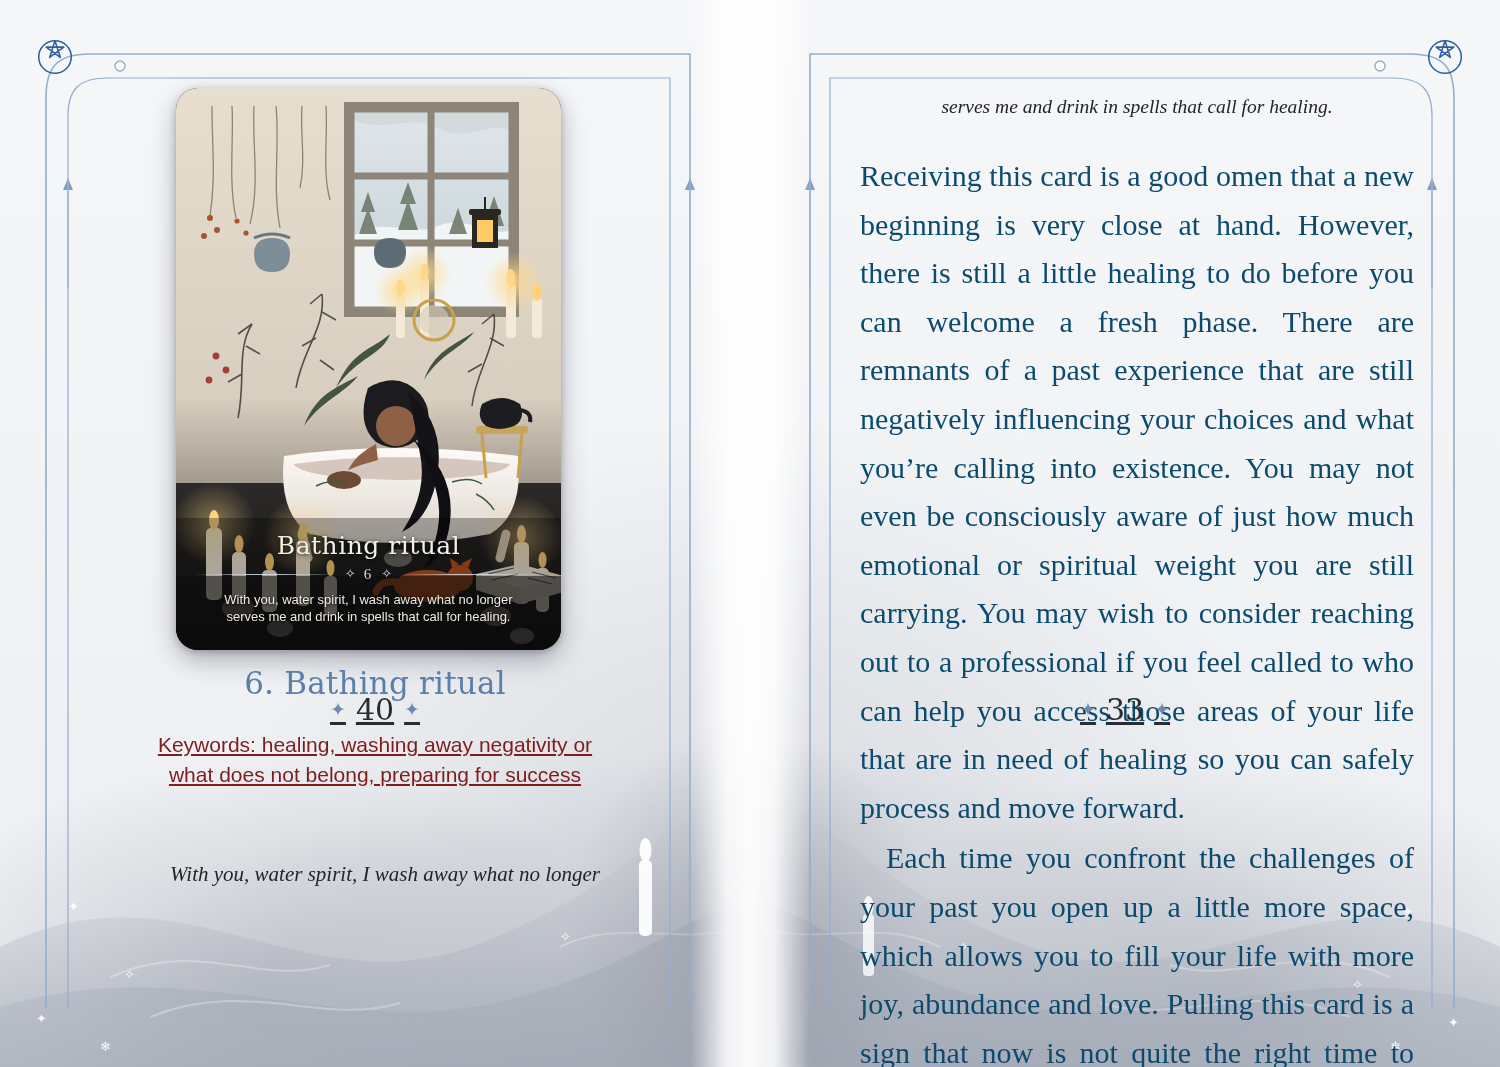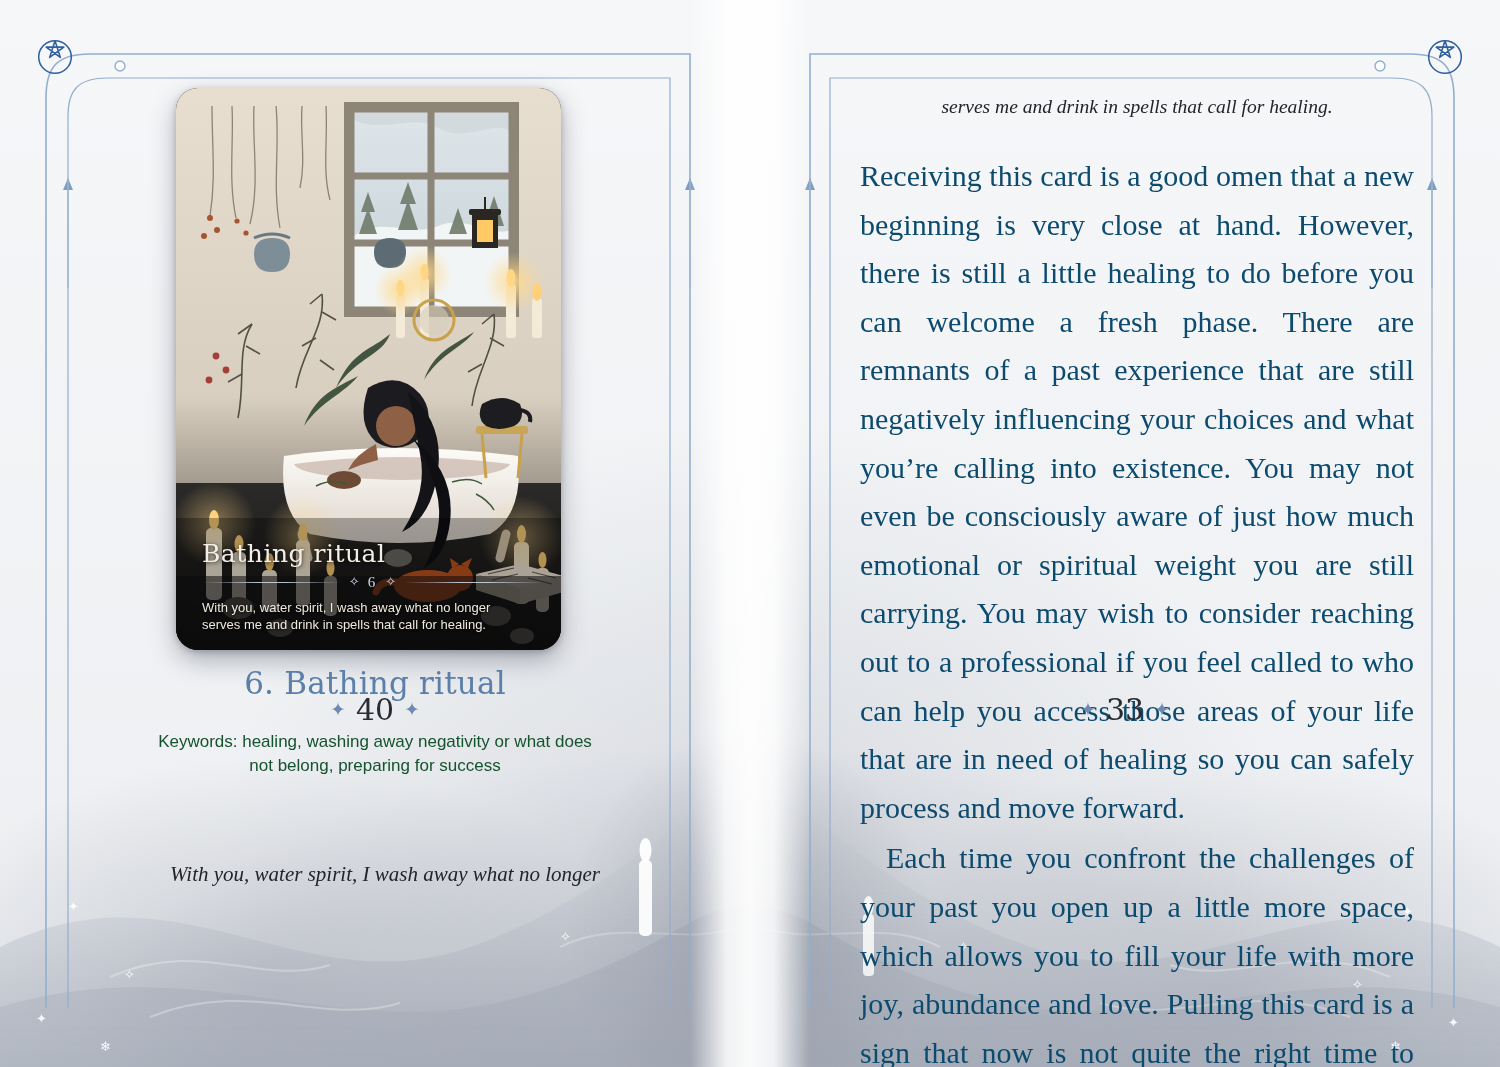--- a/index.html
+++ b/index.html
@@ -102,22 +102,23 @@
     overflow: hidden;
     box-shadow: 0 10px 26px rgba(40,45,60,0.35), 0 2px 6px rgba(40,45,60,0.25);
     background: #14161c;
   }
   .card-art {
     position: absolute;
     inset: 0;
   }
   .card-caption {
     position: absolute;
-    left: 8px; right: 0; bottom: 0;
-    padding: 0 18px 16px;
+    left: 0; right: 0; bottom: 0;
+    padding: 0 18px 24px;
+    text-align: center;
     color: #f2efe8;
   }
   .card-title {
     font-family: "DejaVu Serif", serif;
     font-size: 25px;
     letter-spacing: .5px;
     margin-bottom: 6px;
     text-shadow: 0 1px 4px rgba(0,0,0,.8);
   }
   .card-rule {
@@ -154,23 +155,24 @@
     color: #5b7fa8;
     letter-spacing: .2px;
   }
   .entry-keywords {
     position: absolute;
     left: 150px;
     right: 150px;
     top: 730px;
     text-align: center;
     font-family: "Liberation Sans", sans-serif;
-    font-size: 17px;
+    font-size: 21px;
     line-height: 1.42;
-    color: #14532d;
+    color: #7f1d1d;
+    text-decoration: underline;
   }
   .entry-quote {
     position: absolute;
     left: 90px;
     right: 70px;
     top: 862px;
     text-align: center;
     font-family: "Liberation Serif", serif;
     font-style: italic;
     font-size: 21px;
@@ -205,20 +207,21 @@
 
   
   .folio {
     position: absolute;
     bottom: 52px;
     width: 100%;
     text-align: center;
     font-family: "DejaVu Serif", serif;
     font-size: 30px;
     color: #2a2c33;
+    text-decoration: underline;
   }
   .folio .orn {
     color: #6e8ab0;
     font-size: 19px;
     vertical-align: 4px;
     margin: 0 10px;
   }
 </style>
 </head>
 <body>

